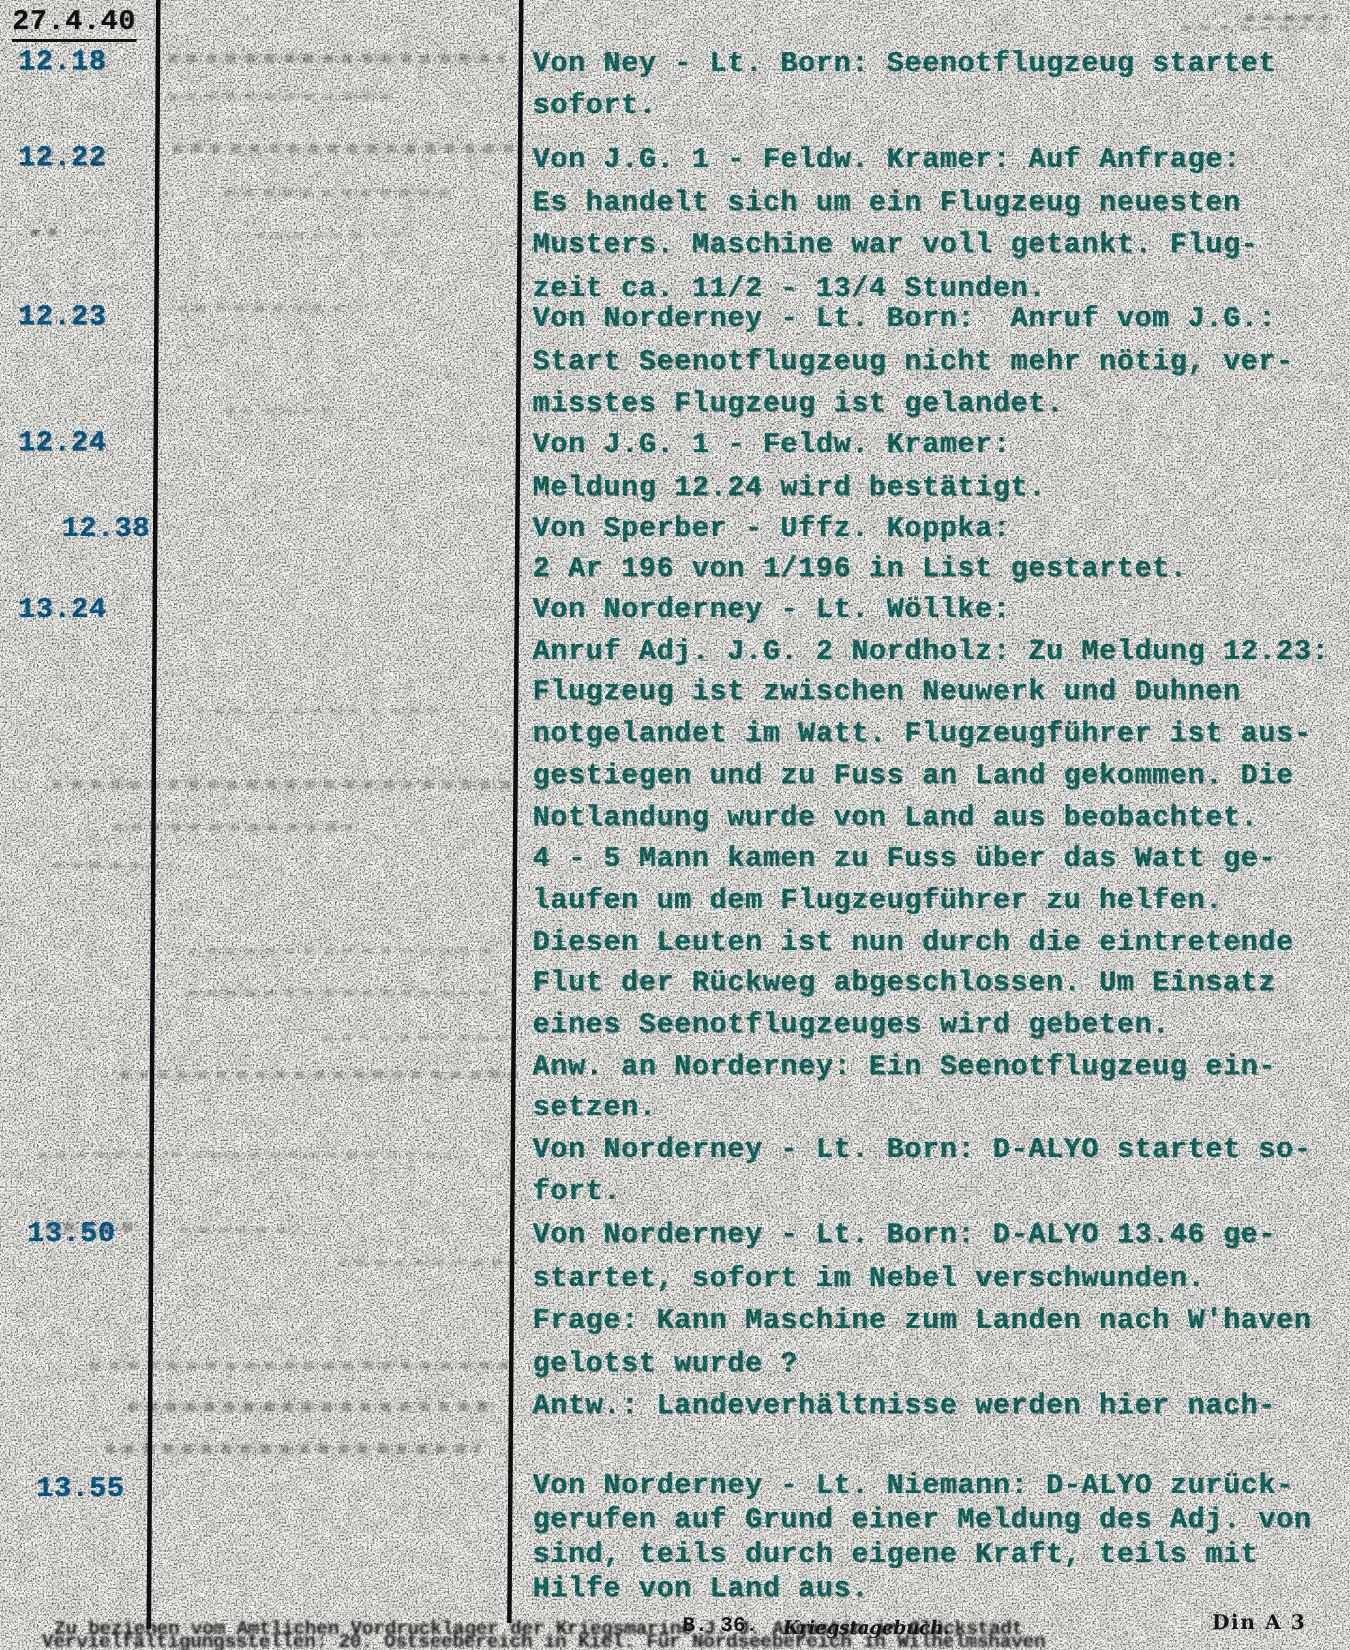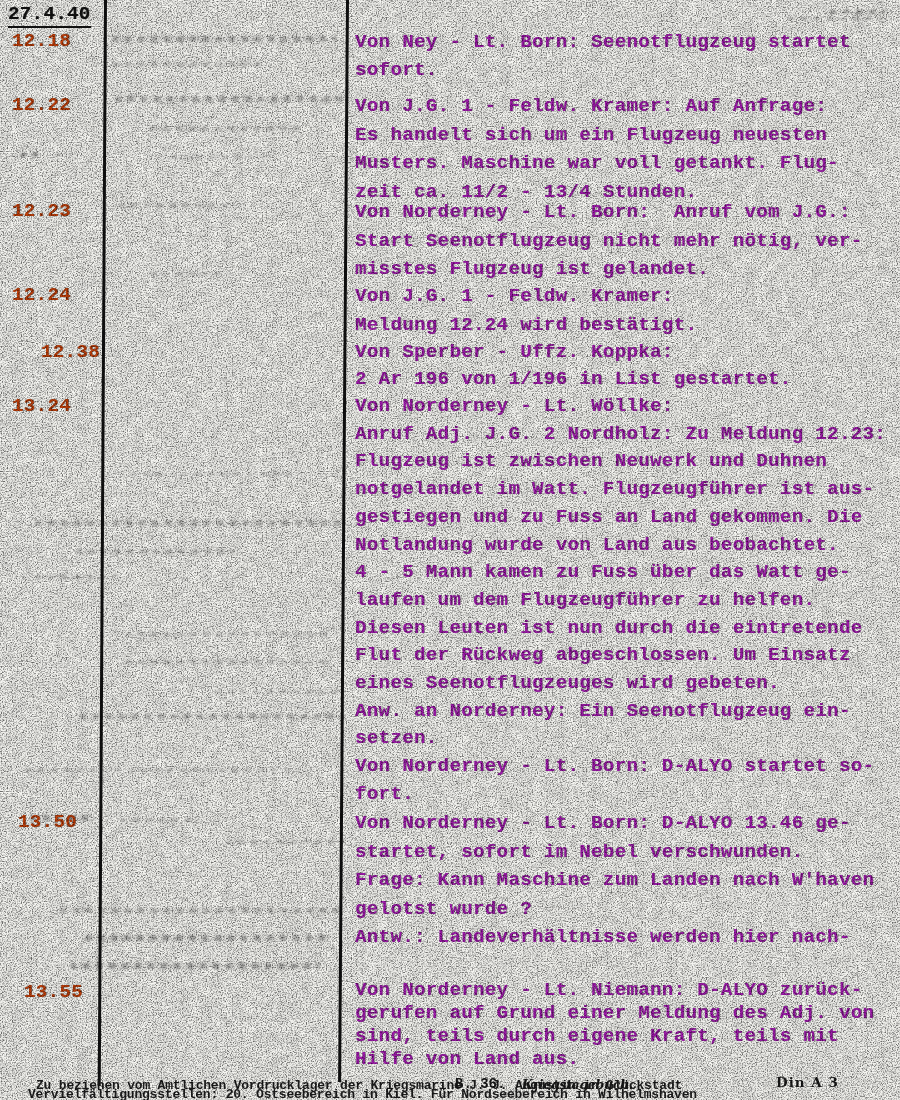--- a/index.html
+++ b/index.html
@@ -24,27 +24,27 @@
   .date-heading {
     position:absolute; left:8px; top:3px; z-index:3;
     font-size:19px; font-weight:700; color:#141414;
     letter-spacing:0.4px; padding-bottom:1px;
     border-bottom:2.5px solid #141414;
     text-shadow:0.5px 0.4px 0.7px rgba(20,20,20,0.55);
   }
 
   .entry-time {
     position:absolute; z-index:3;
-    font-size:19px; font-weight:700; color:#c2410c;
+    font-size:19px; font-weight:700; color:#0369a1;
     letter-spacing:0.4px; line-height:19px; white-space:pre;
     text-shadow:0.5px 0.4px 0.7px rgba(25,25,25,0.55);
   }
   .entry-text {
     position:absolute; left:355px; z-index:3;
-    font-size:19px; font-weight:700; color:#a21caf;
+    font-size:19px; font-weight:700; color:#0f766e;
     letter-spacing:0.4px; white-space:pre;
     text-shadow:0.5px 0.4px 0.7px rgba(25,25,25,0.5);
   }
 
   .smudge {
     position:absolute; z-index:1; filter:blur(0.8px); border-radius:2px;
   }
 
   .imprint {
     position:absolute; z-index:3;
@@ -54,21 +54,21 @@
   }
   .imprint-1 { left:36px; top:1078px; }
   .imprint-2 { left:28px; top:1087px; }
 
   .footer-item {
     position:absolute; z-index:3; white-space:pre;
     font-weight:700; color:#1b1b1b; filter:blur(0.3px);
   }
   .form-number   { left:455px; top:1076px; font-family:"Liberation Mono",monospace; font-size:14px; }
   .form-name     { left:522px; top:1077px; font-family:"DejaVu Serif",serif; font-size:12.5px; font-style:italic; letter-spacing:-0.3px; }
-  .paper-format  { left:776px; top:1074px; font-family:"DejaVu Serif",serif; font-size:13.5px; letter-spacing:1px; }
+  .paper-format  { left:808px; top:1074px; font-family:"DejaVu Serif",serif; font-size:13.5px; letter-spacing:1px; }
 </style>
 </head>
 <body>
 
 <div class="page">
 
   <div class="rule rule-1"></div>
   <div class="rule rule-2"></div>
 
   <div class="date-heading">27.4.40</div>

